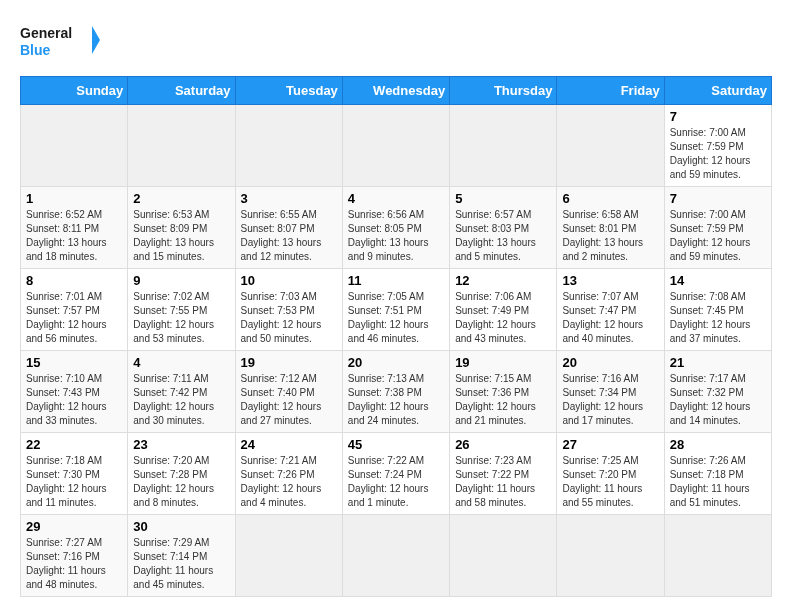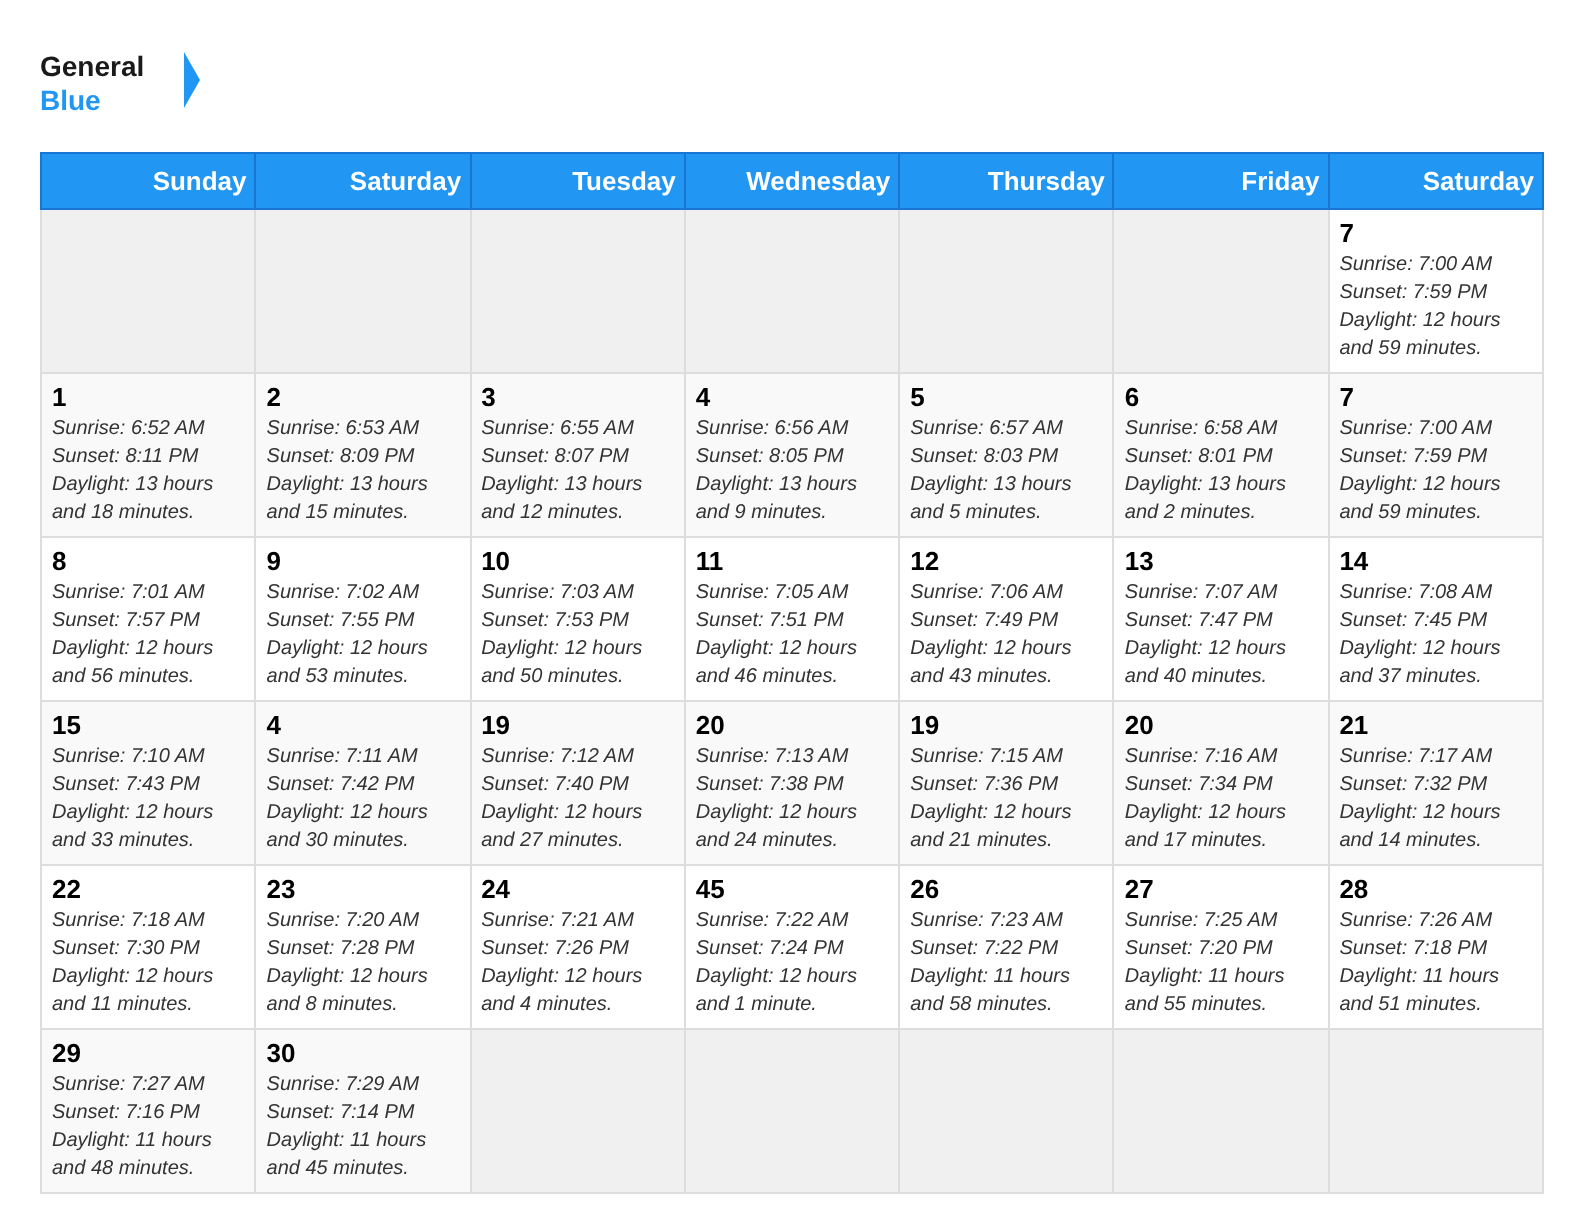--- a/index.html
+++ b/index.html
@@ -60,21 +60,20 @@
     }
     .day-num {
       font-size: 13px;
       font-weight: bold;
       margin-bottom: 2px;
     }
     .day-info {
       font-size: 10px;
       color: #333;
       line-height: 1.4;
-      font-style: italic;
     }
     .empty-cell {
       background: #f0f0f0 !important;
     }
   </style>
 </head>
 <body>
 
 <div class="header">
   <div class="logo">

